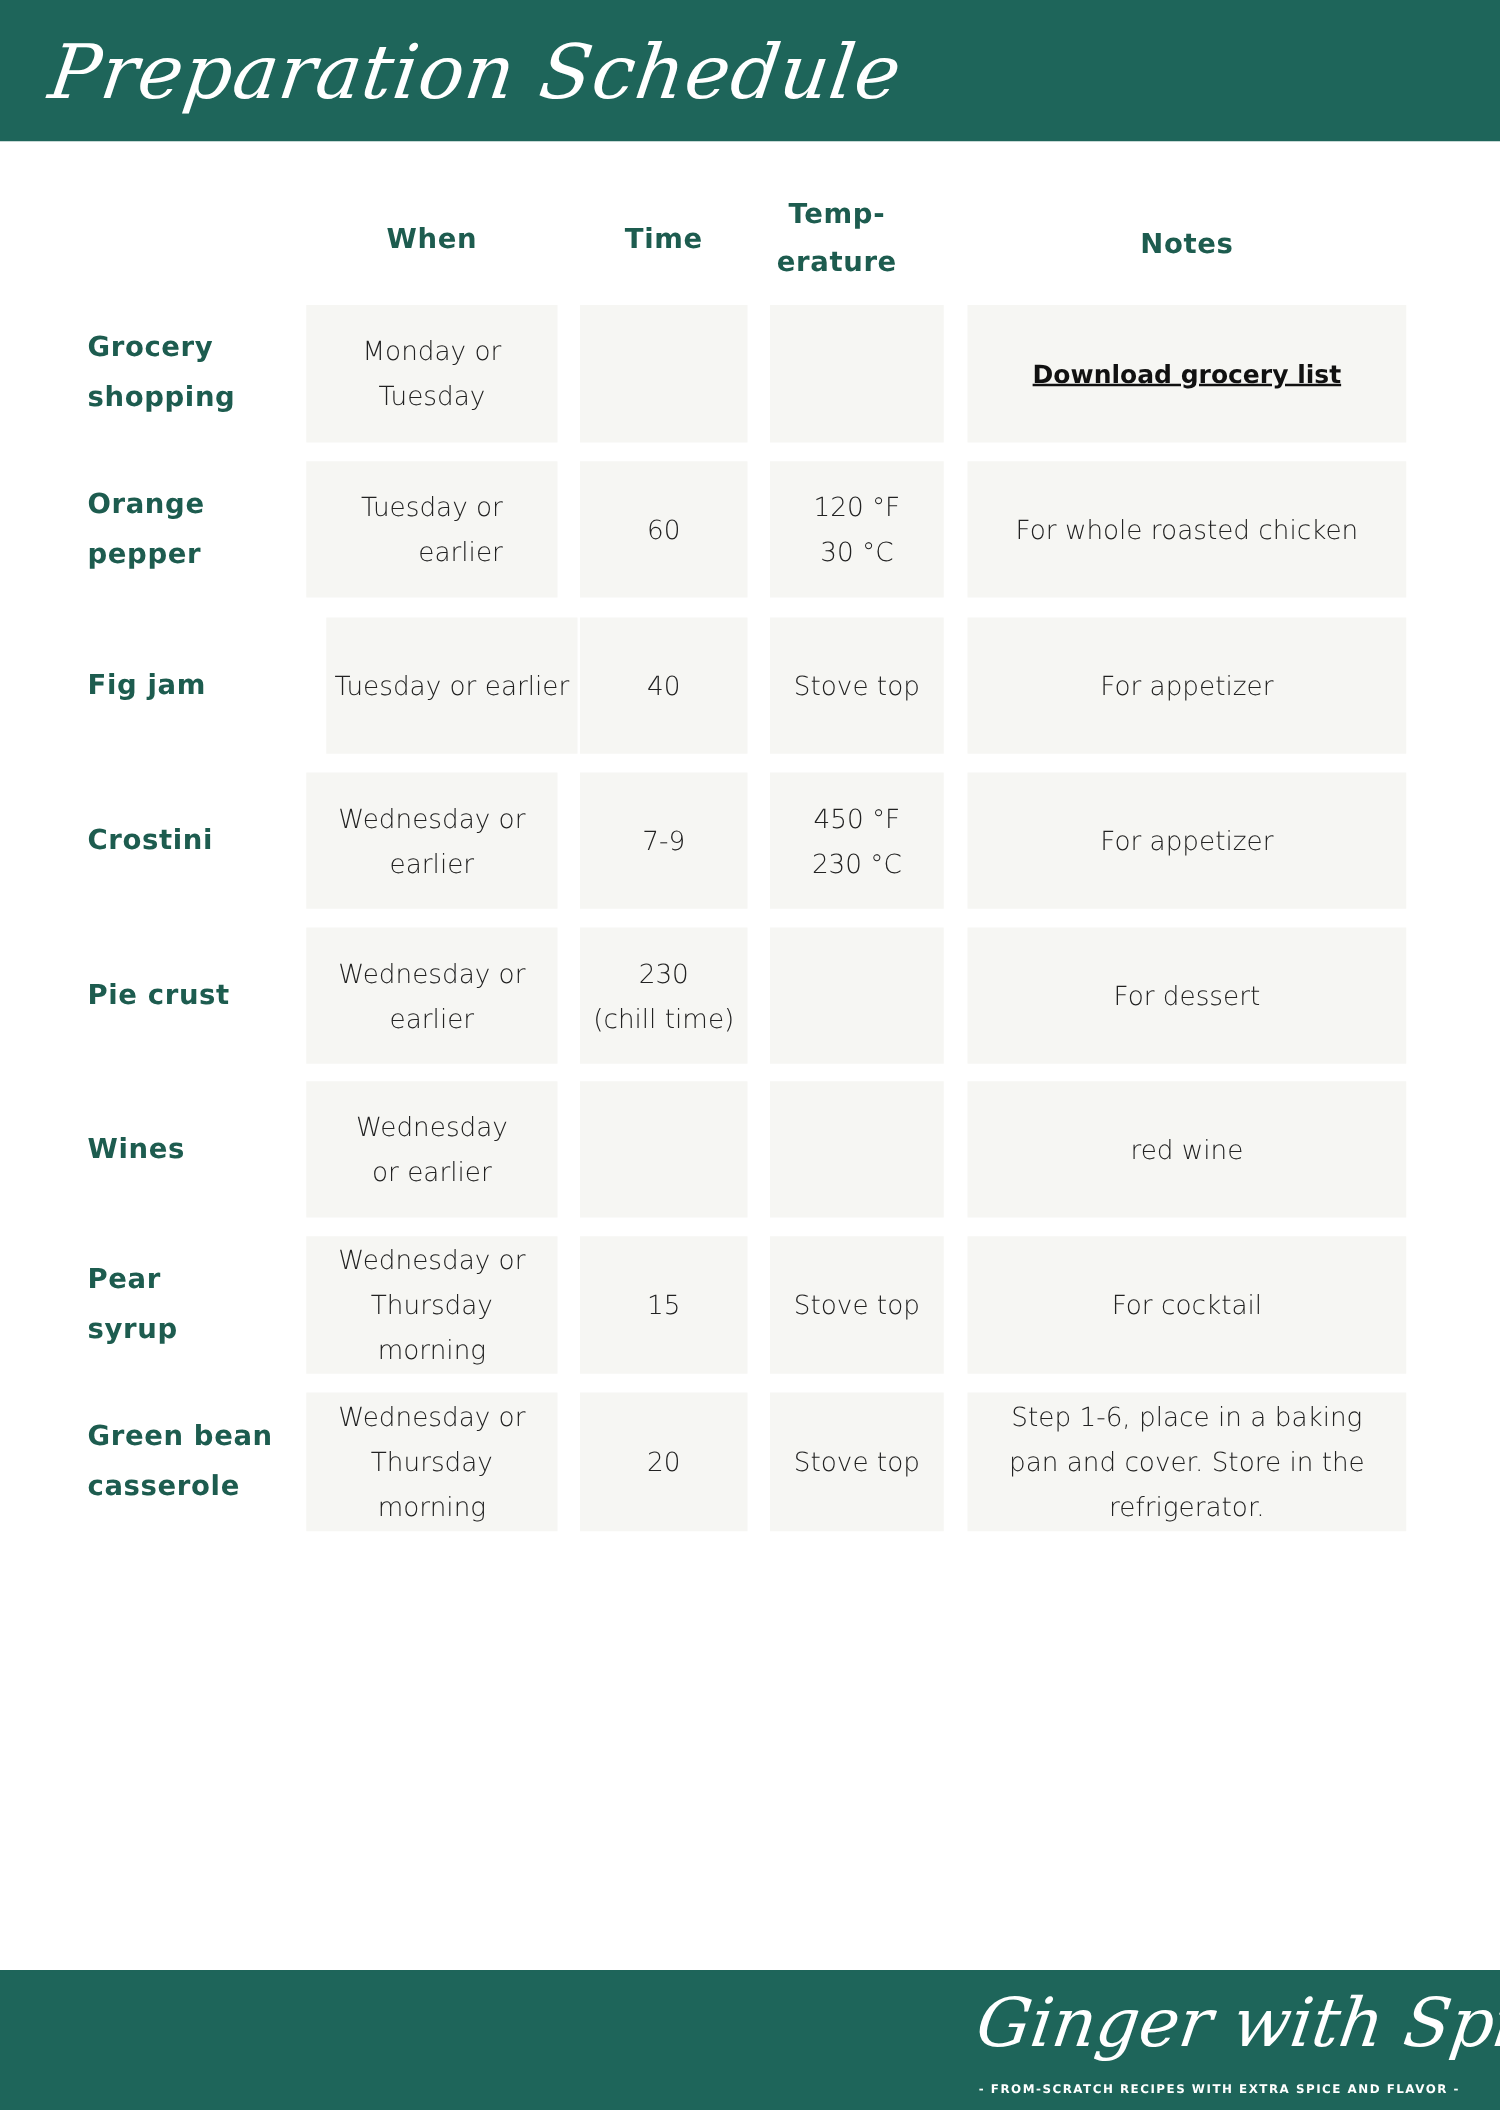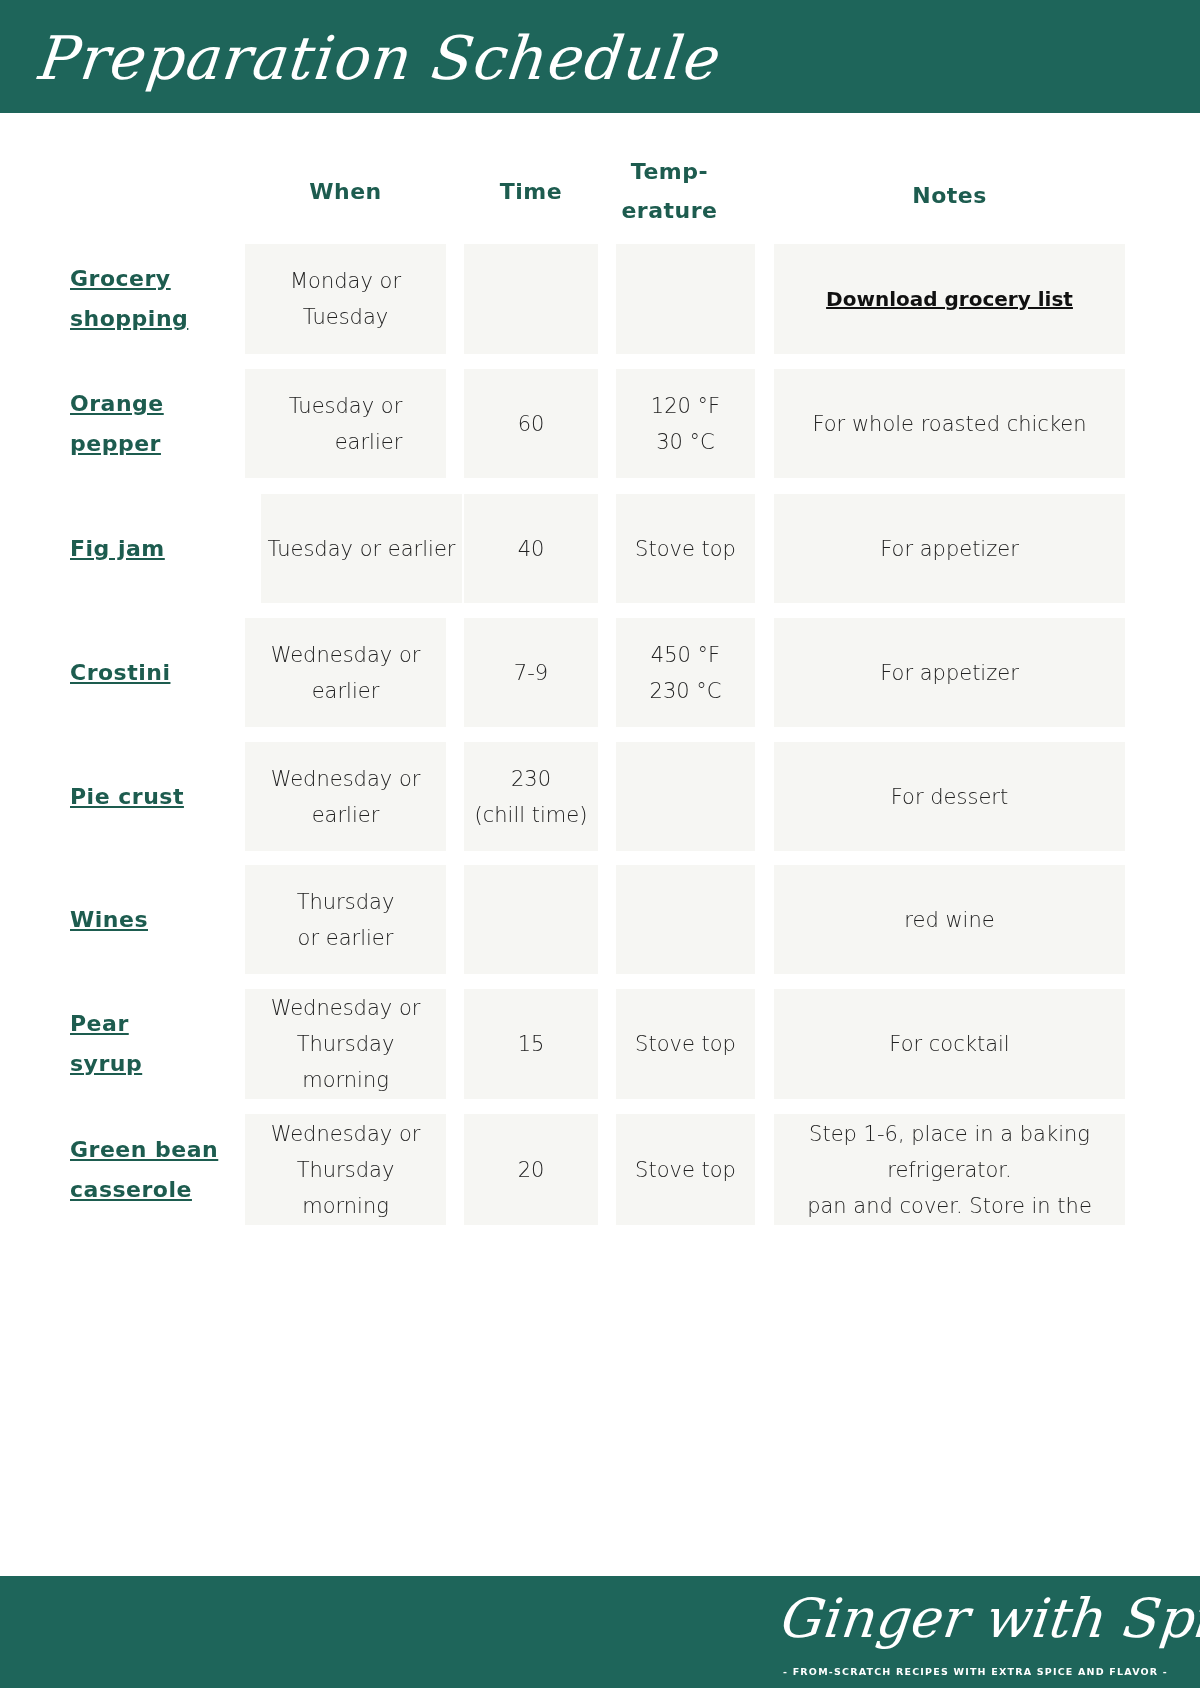--- a/index.html
+++ b/index.html
@@ -1,20 +1,20 @@
 <!DOCTYPE html>
 <html><head>
 <meta charset="utf-8">
 <style>
   html, body { margin:0; padding:0; }
   body { width:1200px; height:1697px; background:#ffffff; position:relative; overflow:hidden; font-family:"DejaVu Sans", sans-serif; }
   .header-band { position:absolute; left:0; top:0; width:1200px; height:113px; background:#1e655a; }
   .title { position:absolute; left:40px; top:18px; color:#ffffff; font-family:"DejaVu Serif", serif; font-style:italic; font-size:60px; letter-spacing:1px; transform:skewX(-8deg); white-space:nowrap; line-height:80px; }
   .col-head { position:absolute; color:#1d5c4f; font-weight:bold; font-size:22px; text-align:center; line-height:39px; letter-spacing:0.5px; }
-  .row-label { position:absolute; left:70px; color:#1d5c4f; font-weight:bold; font-size:22px; line-height:40px; letter-spacing:0.5px; display:flex; align-items:center;text-decoration:underline; }
+  .row-label { position:absolute; left:70px; color:#1d5c4f; font-weight:bold; font-size:22px; line-height:40px; letter-spacing:0.5px; display:flex; align-items:center; }
   .cell { position:absolute; background:#f6f6f3; color:#222; font-size:21px; line-height:36px; text-align:center; display:flex; align-items:center; justify-content:center; box-sizing:border-box; padding:0 6px; font-family:"DejaVu Sans", sans-serif; font-weight:300; }
   .cell span { display:block; }
   .link { color:#111; font-weight:bold; text-decoration:underline; cursor:pointer; font-size:20px; }
   .footer-band { position:absolute; left:0; top:1576px; width:1200px; height:112px; background:#1e655a; }
   .logo { position:absolute; left:782px; top:8px; color:#fff; font-family:"DejaVu Serif", serif; font-style:italic; font-size:54px; transform:skewX(-8deg); white-space:nowrap; line-height:70px; }
   .tagline { position:absolute; left:783px; top:90px; width:345px; text-align:center; color:#fff; font-size:9.5px; font-weight:bold; letter-spacing:1.2px; white-space:nowrap; }
 </style>
 </head>
 <body>
 
@@ -159,21 +159,21 @@
         <span>For dessert</span>
       </div>
     </div>
     <div class="row-label" style="top: 865px; height: 109px;">
       <div>
         <div>Wines</div>
       </div>
     </div>
     <div class="cell" style="left: 245px; width: 201px; top: 865px; height: 109px;">
       <div>
-        <span>Thursday</span>
+        <span>Wednesday</span>
         <span>or earlier</span>
       </div>
     </div>
     <div class="cell" style="left: 464px; width: 134px; top: 865px; height: 109px;">
       <div></div>
     </div>
     <div class="cell" style="left: 616px; width: 139px; top: 865px; height: 109px;">
       <div></div>
     </div>
     <div class="cell" style="left: 774px; width: 351px; top: 865px; height: 109px;">
@@ -226,22 +226,22 @@
       </div>
     </div>
     <div class="cell" style="left: 616px; width: 139px; top: 1114px; height: 111px;">
       <div>
         <span>Stove top</span>
       </div>
     </div>
     <div class="cell" style="left: 774px; width: 351px; top: 1114px; height: 111px;">
       <div>
         <span>Step 1-6, place in a baking</span>
+        <span>pan and cover. Store in the</span>
         <span>refrigerator.</span>
-        <span>pan and cover. Store in the</span>
       </div>
     </div>
   </div>
 
 <div class="footer-band">
   <div class="logo">Ginger with Spice</div>
   <div class="tagline">- FROM-SCRATCH RECIPES WITH EXTRA SPICE AND FLAVOR -</div>
 </div>
 
 </body></html>

